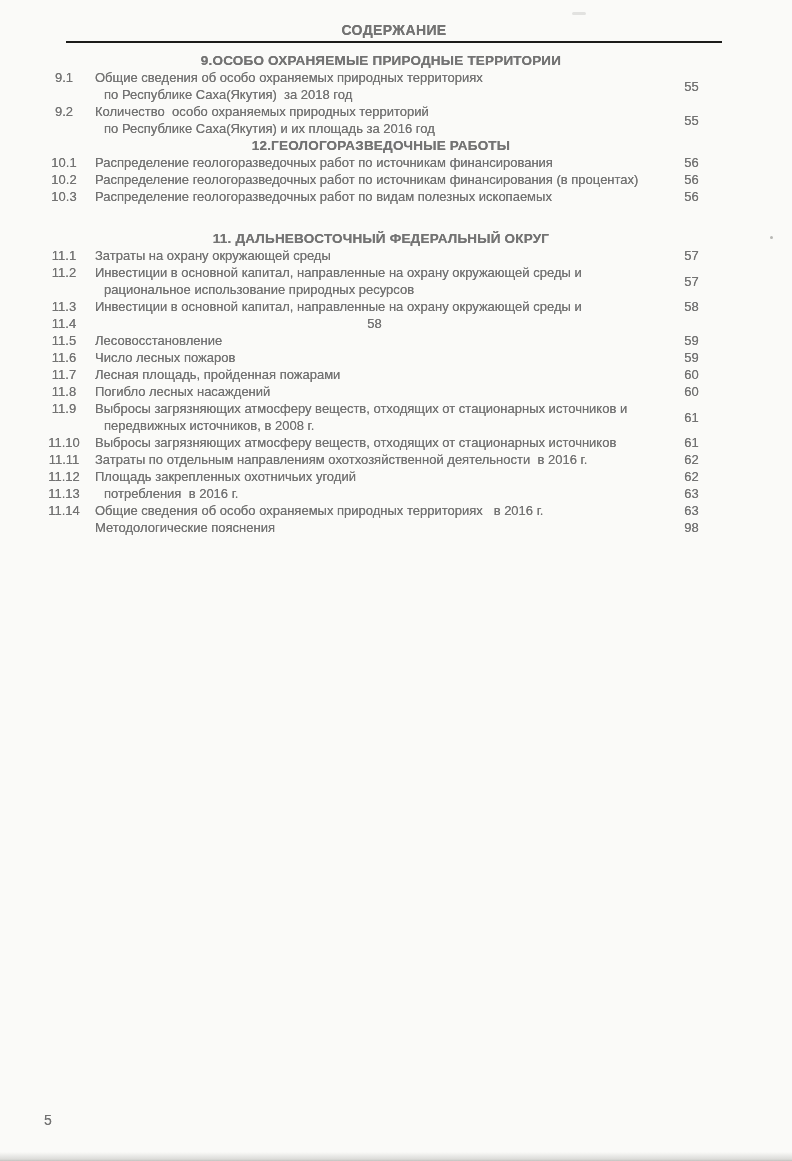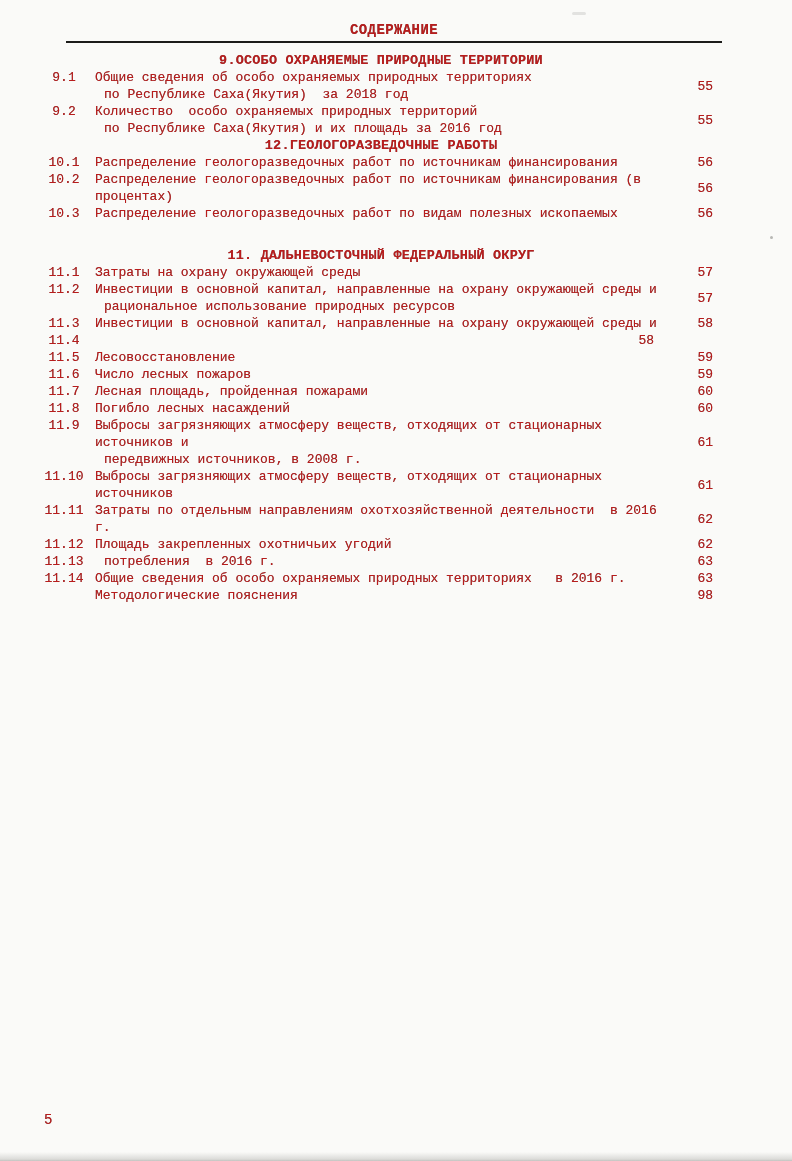--- a/index.html
+++ b/index.html
@@ -6,22 +6,22 @@
     margin: 0;
     padding: 0;
     background: #e8e8e6;
   }
   .page {
     position: relative;
     width: 792px;
     height: 1161px;
     margin: 0 auto;
     background: #fafaf8;
-    color: #b91c1c;
-    font-family: Liberation Mono, monospace;
+    color: #737373;
+    font-family: Liberation Sans, sans-serif;
     overflow: hidden;
     box-sizing: border-box;
     padding-top: 21px;
   }
   
   .page::after {
     content: "";
     position: absolute;
     left: 0; right: 0; bottom: 0;
     height: 9px;
@@ -72,21 +72,21 @@
     column-gap: 7px;
   }
   .entry .num {
     text-align: center;
     white-space: nowrap;
   }
   .entry .titles { min-width: 0; }
   .entry .titles .line { white-space: pre-wrap; }
   .entry .titles .line.cont { padding-left: 9px; }
   .entry .pg {
-    text-align: right;
+    text-align: center;
     padding-right: 9px;
     align-self: center;
   }
 
   .page-number {
     position: absolute;
     left: 44px;
     top: 1112px;
     font-size: 14px;
     line-height: 17px;

